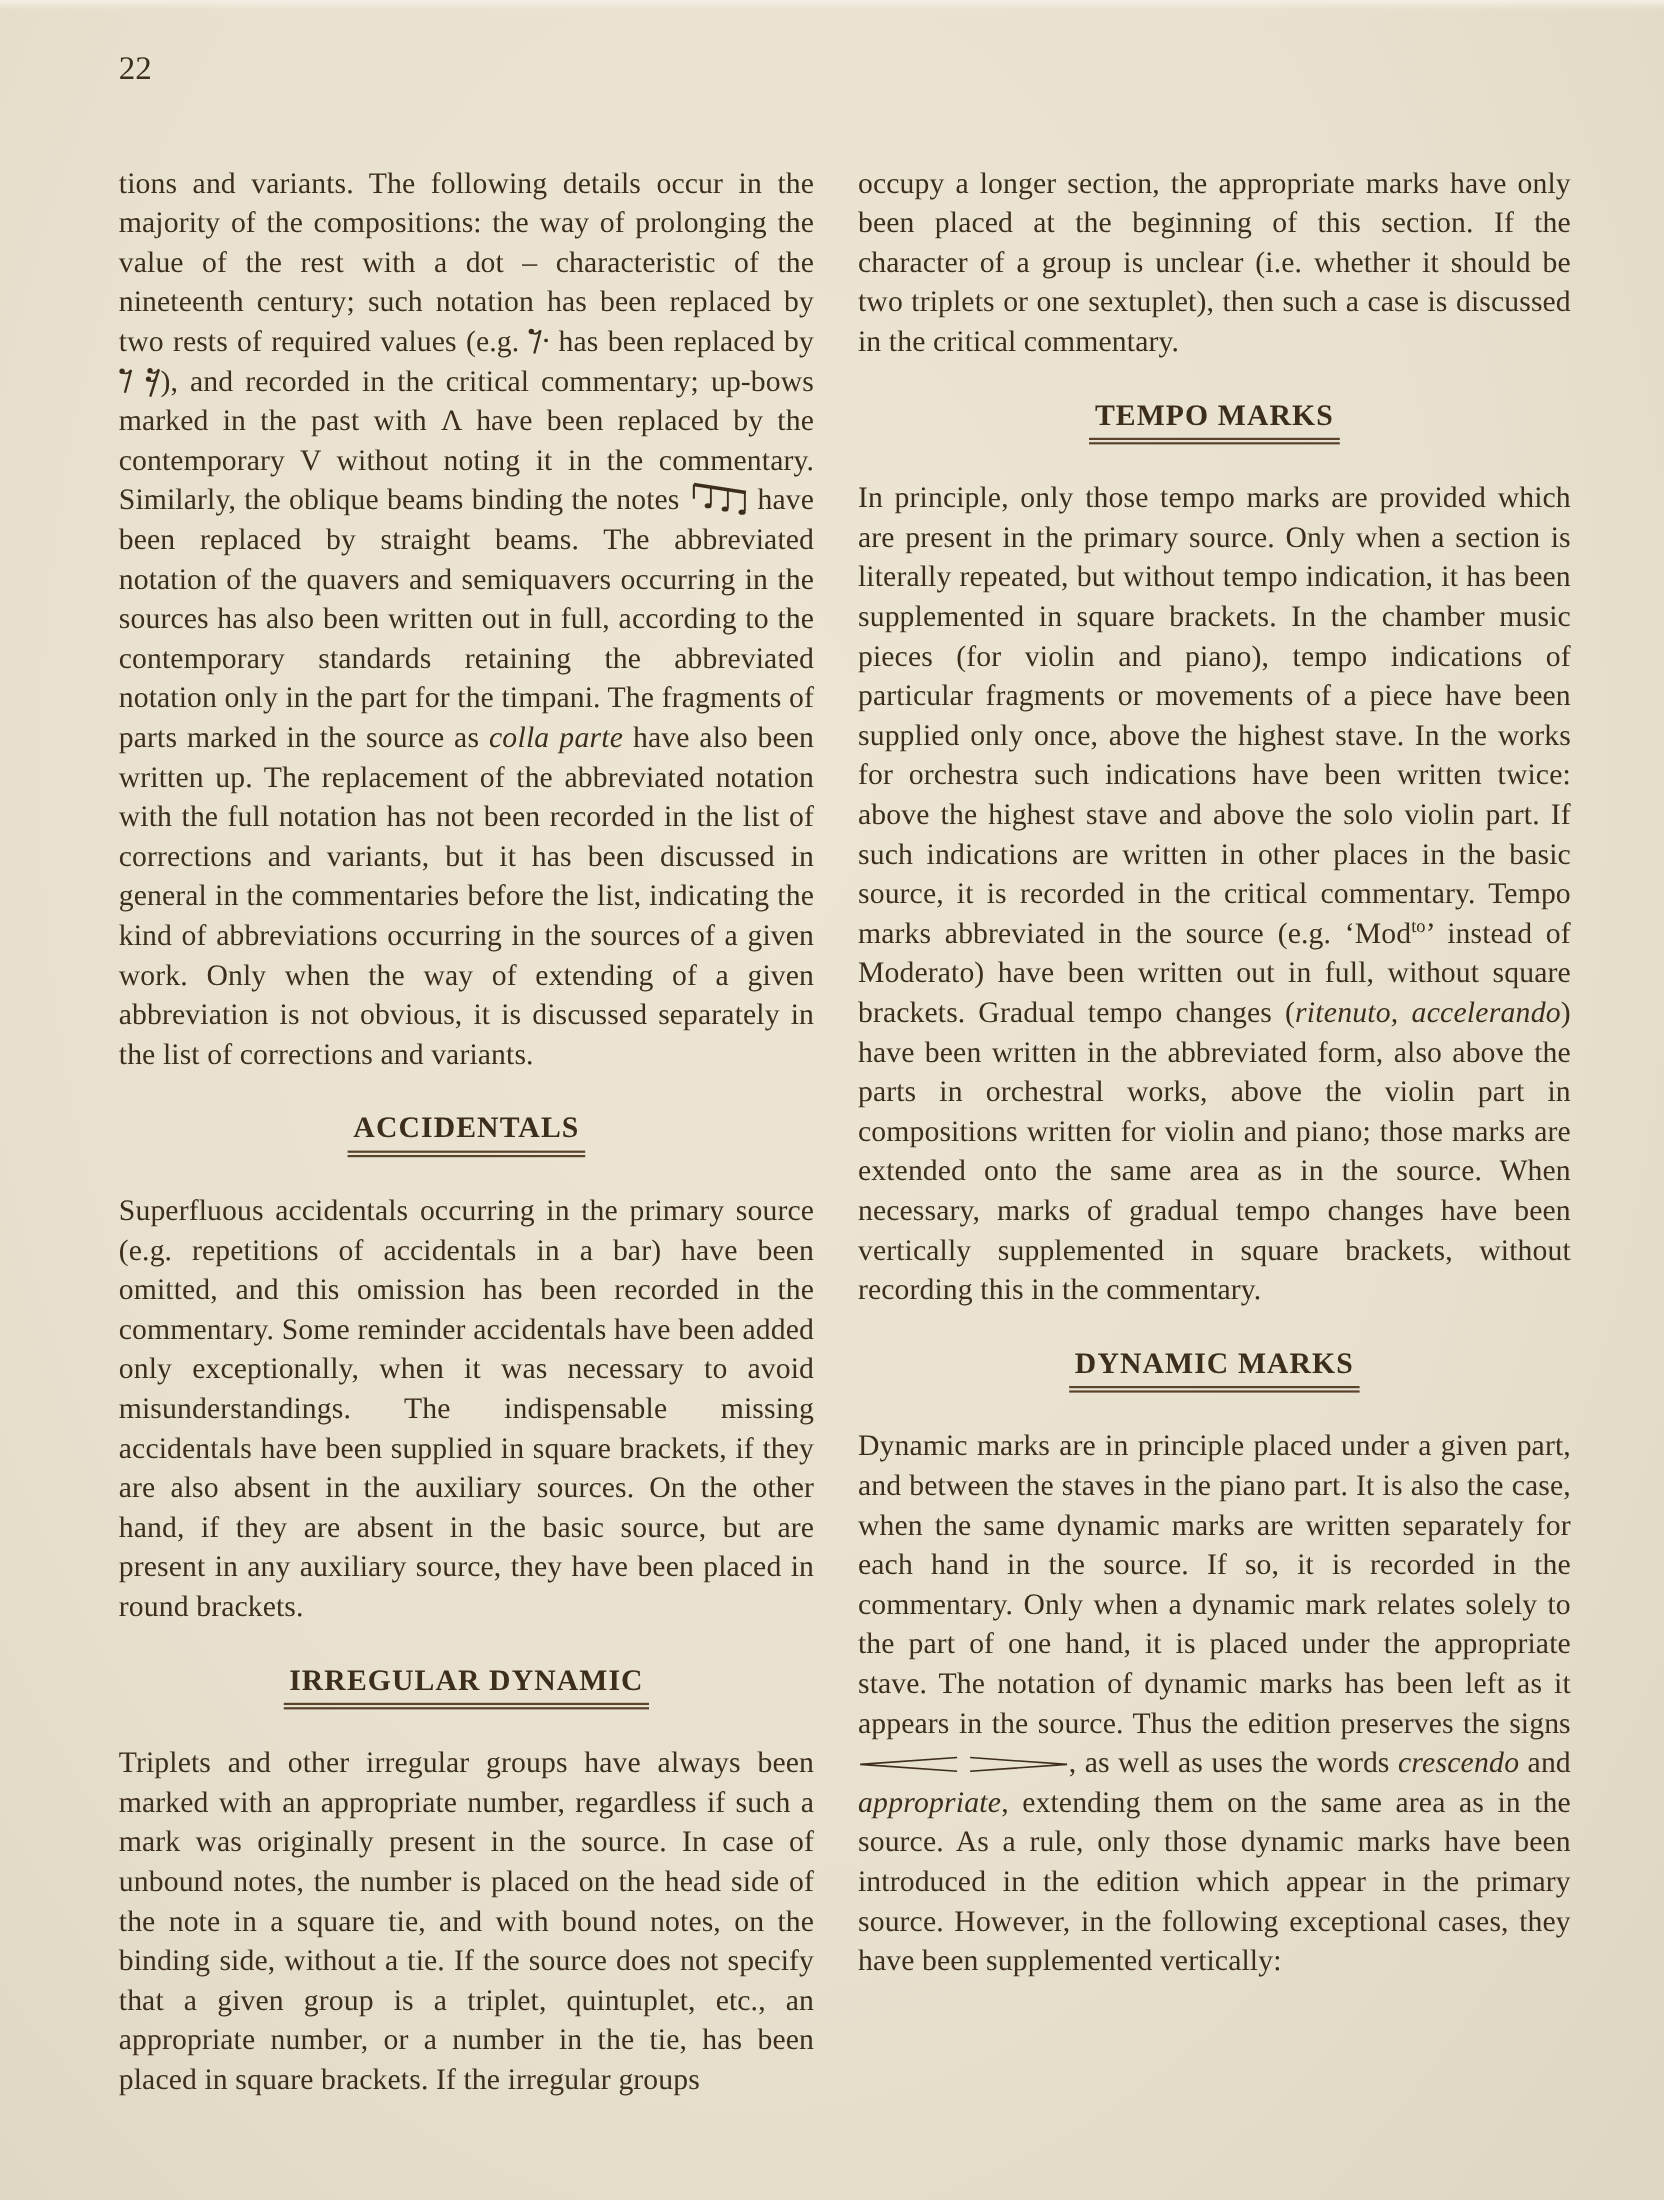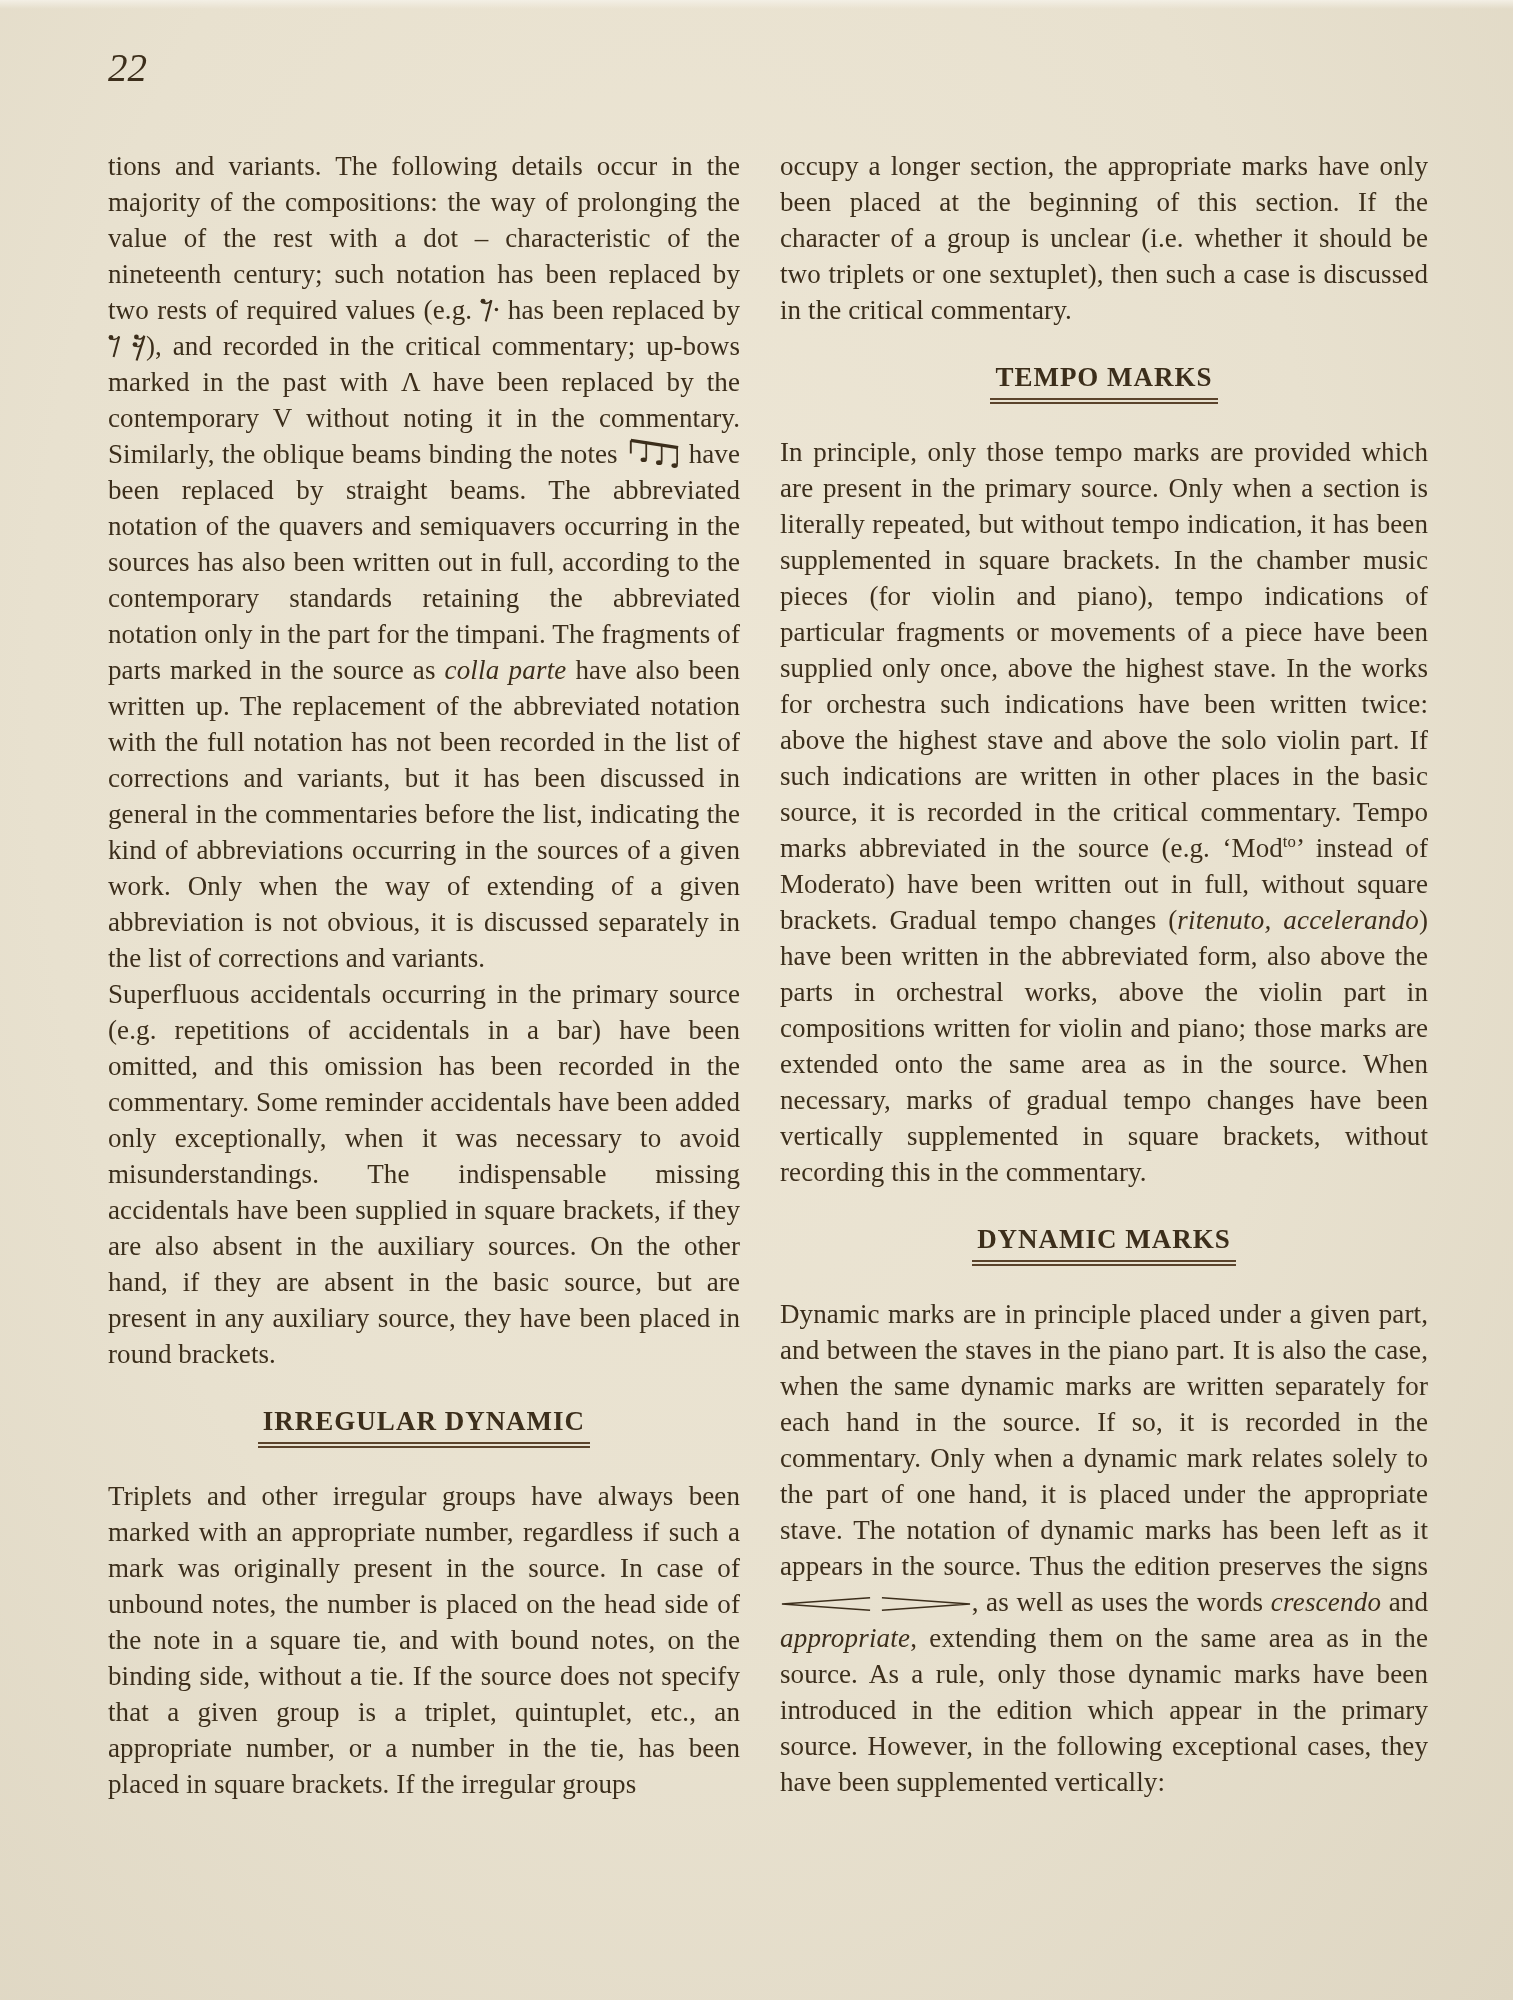--- a/index.html
+++ b/index.html
@@ -16,21 +16,21 @@
     background:radial-gradient(ellipse at 45% 35%, #ede6d5 0%, var(--paper) 55%, #ded6c2 100%);
     color:var(--ink);
     overflow:hidden;
   }
   .scan-edge{
     position:absolute;top:0;left:0;right:0;height:9px;
     background:linear-gradient(#f3efe5,rgba(243,239,229,0));
   }
   .page-number{
     position:absolute;left:108px;top:48px;
-    font-size:39px;line-height:1;font-style:italic;
+    font-size:30px;line-height:1;
   }
   .columns{
     position:absolute;left:108px;top:148px;width:1320px;
     display:flex;gap:40px;
   }
   .col{text-align:justify;font-size:27px;line-height:36px;letter-spacing:.1px;}
   .col-left{width:632px;flex:none;}
   .col-right{flex:1;min-width:0;}
   p{margin:0;}
   h2.sect{
@@ -105,20 +105,23 @@
       <p><span>tions and variants. The following details occur in the majority of the compositions: the way of prolonging the value of the rest with a dot – characteristic of the nineteenth century; such notation has been replaced by two rests of required values (e.g. </span><svg class="glyph eighth-rest-dotted">
             <use href="#eighth-rest-dotted"></use>
           </svg><span> has been replaced by </span><svg class="glyph eighth-rest">
             <use href="#eighth-rest"></use>
           </svg><span> </span><svg class="glyph sixteenth-rest">
             <use href="#sixteenth-rest"></use>
           </svg><span>), and recorded in the critical commentary; up-bows marked in the past with Λ have been replaced by the contemporary V without noting it in the commentary. Similarly, the oblique beams binding the notes </span><svg class="glyph beamed-notes">
             <use href="#beamed-notes"></use>
           </svg><span> have been replaced by straight beams. The abbreviated notation of the quavers and semiquavers occurring in the sources has also been written out in full, according to the contemporary standards retaining the abbreviated notation only in the part for the timpani. The fragments of parts marked in the source as </span><i>colla parte</i><span> have also been written up. The replacement of the abbreviated notation with the full notation has not been recorded in the list of corrections and variants, but it has been discussed in general in the commentaries before the list, indicating the kind of abbreviations occurring in the sources of a given work. Only when the way of extending of a given abbreviation is not obvious, it is discussed separately in the list of corrections and variants.</span></p>
 
+      <h2 class="sect">
+        <span class="rule-line">ACCIDENTALS</span>
+      </h2>
 
       <p><span>Superfluous accidentals occurring in the primary source (e.g. repetitions of accidentals in a bar) have been omitted, and this omission has been recorded in the commentary. Some reminder accidentals have been added only exceptionally, when it was necessary to avoid misunderstandings. The indispensable missing accidentals have been supplied in square brackets, if they are also absent in the auxiliary sources. On the other hand, if they are absent in the basic source, but are present in any auxiliary source, they have been placed in round brackets.</span></p>
 
       <h2 class="sect">
         <span class="rule-line">IRREGULAR DYNAMIC</span>
       </h2>
 
       <p><span>Triplets and other irregular groups have always been marked with an appropriate number, regardless if such a mark was originally present in the source. In case of unbound notes, the number is placed on the head side of the note in a square tie, and with bound notes, on the binding side, without a tie. If the source does not specify that a given group is a triplet, quintuplet, etc., an appropriate number, or a number in the tie, has been placed in square brackets. If the irregular groups</span></p>
     </div>
 

